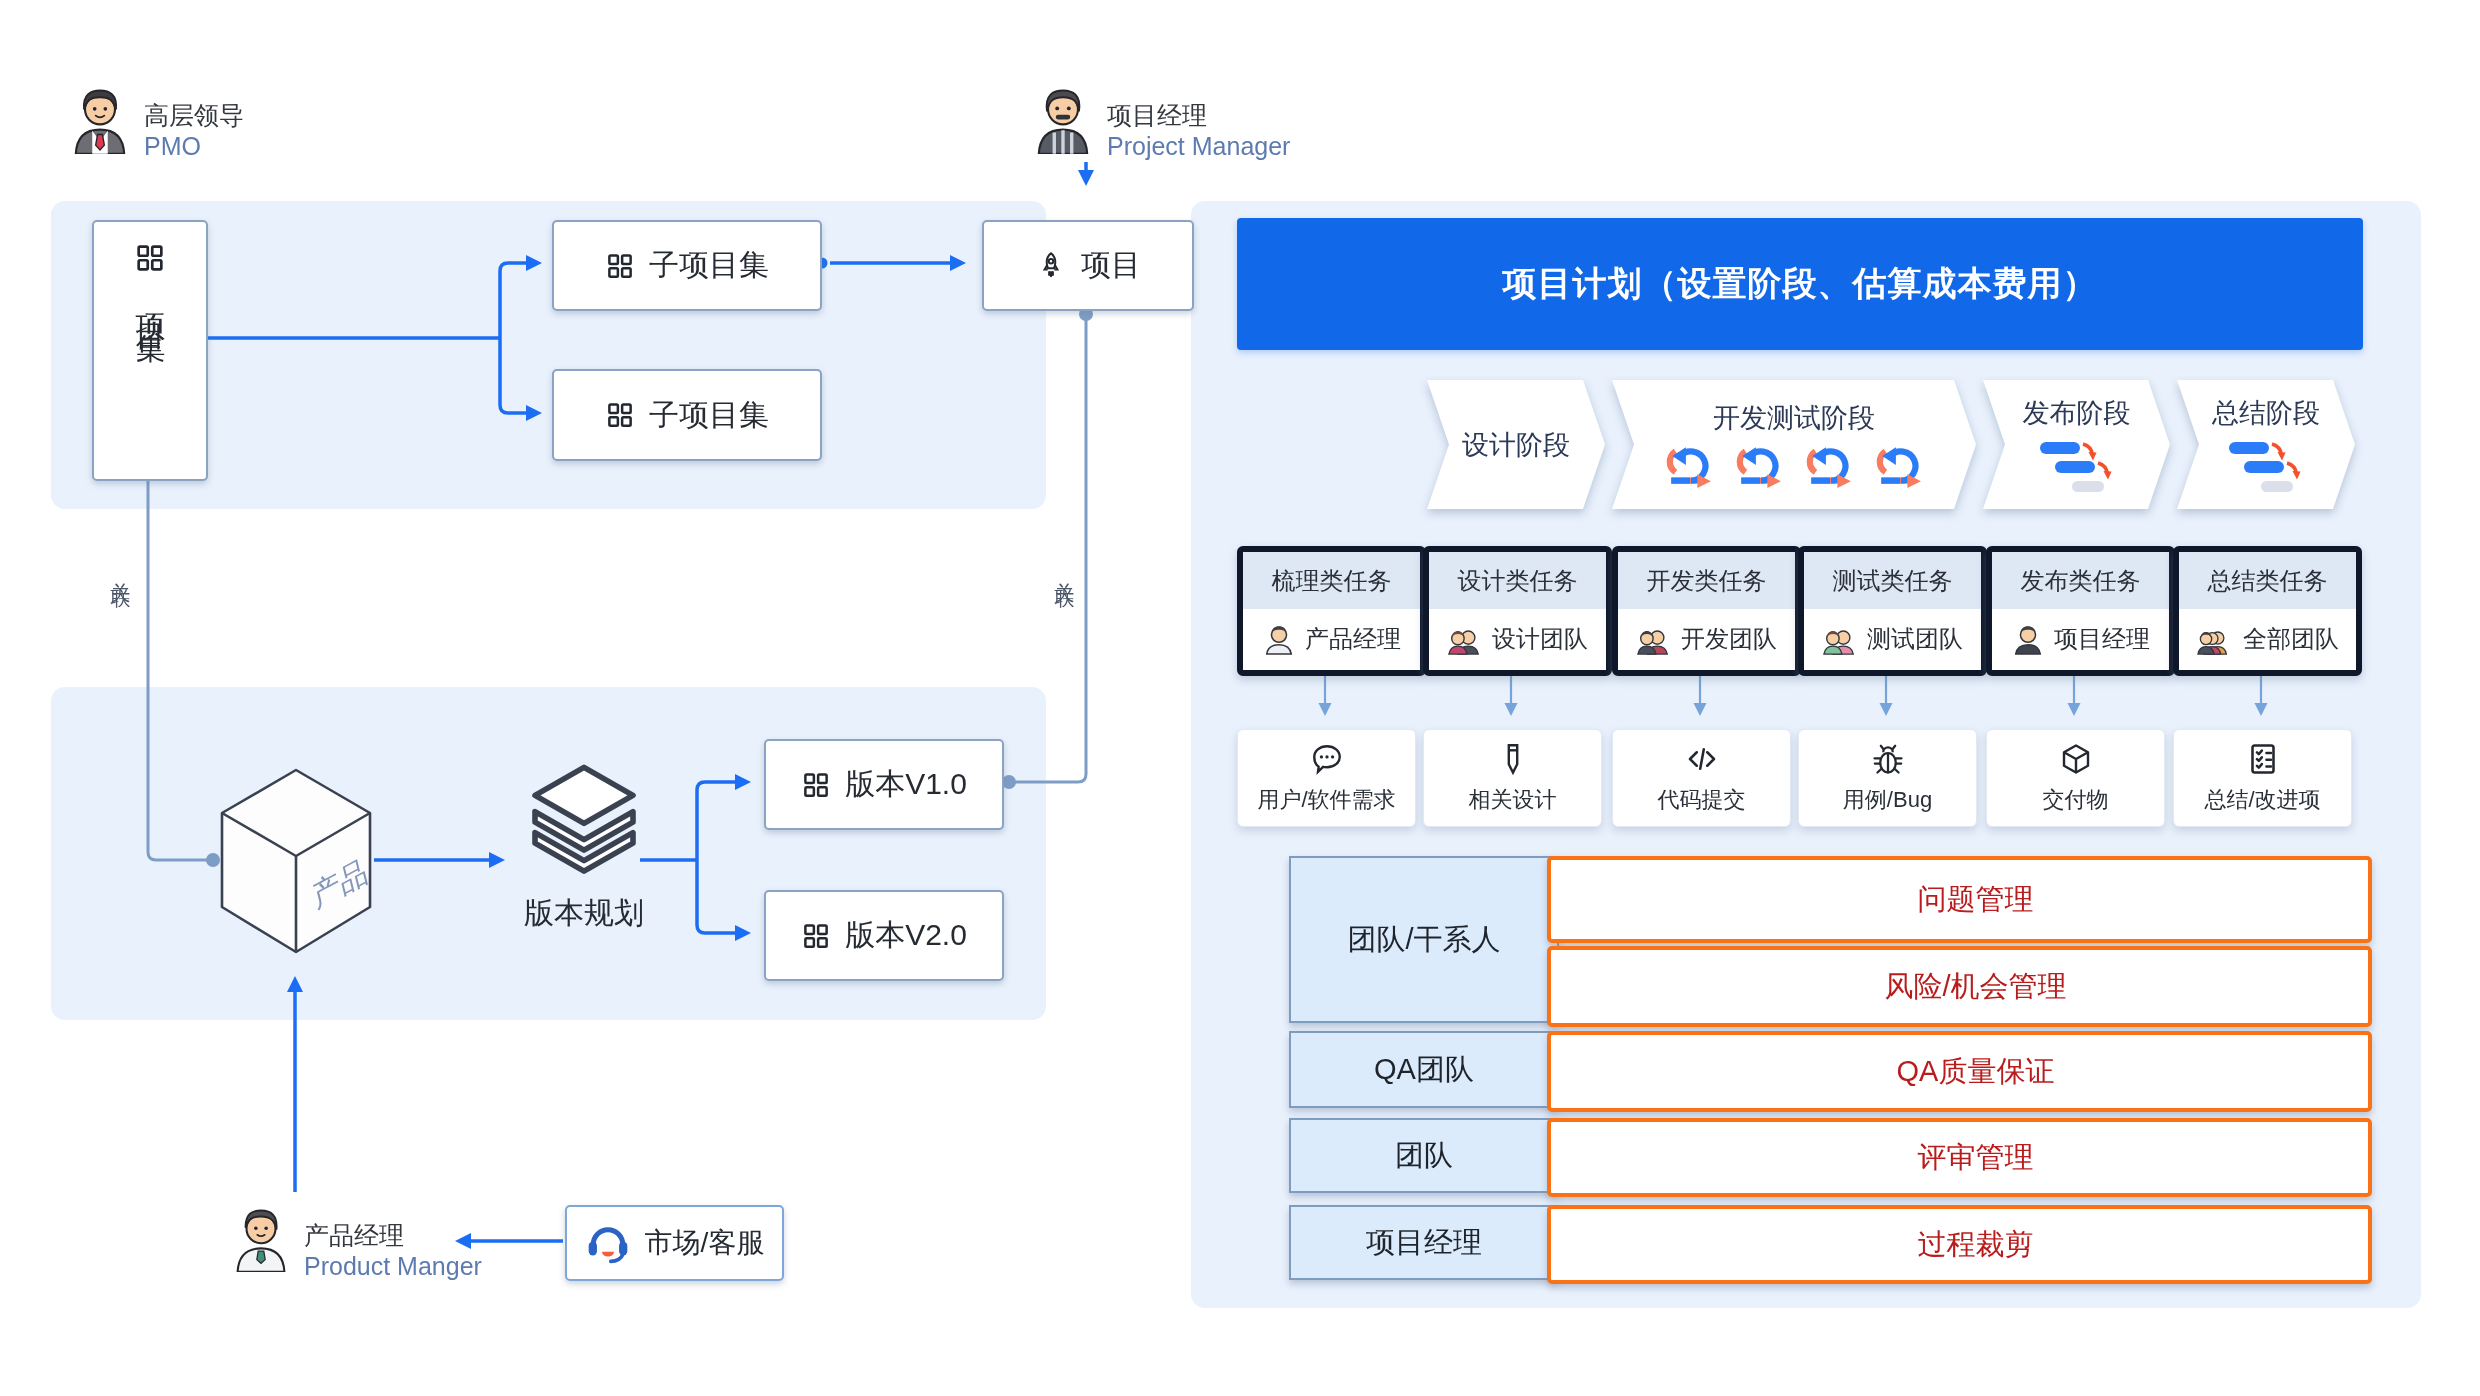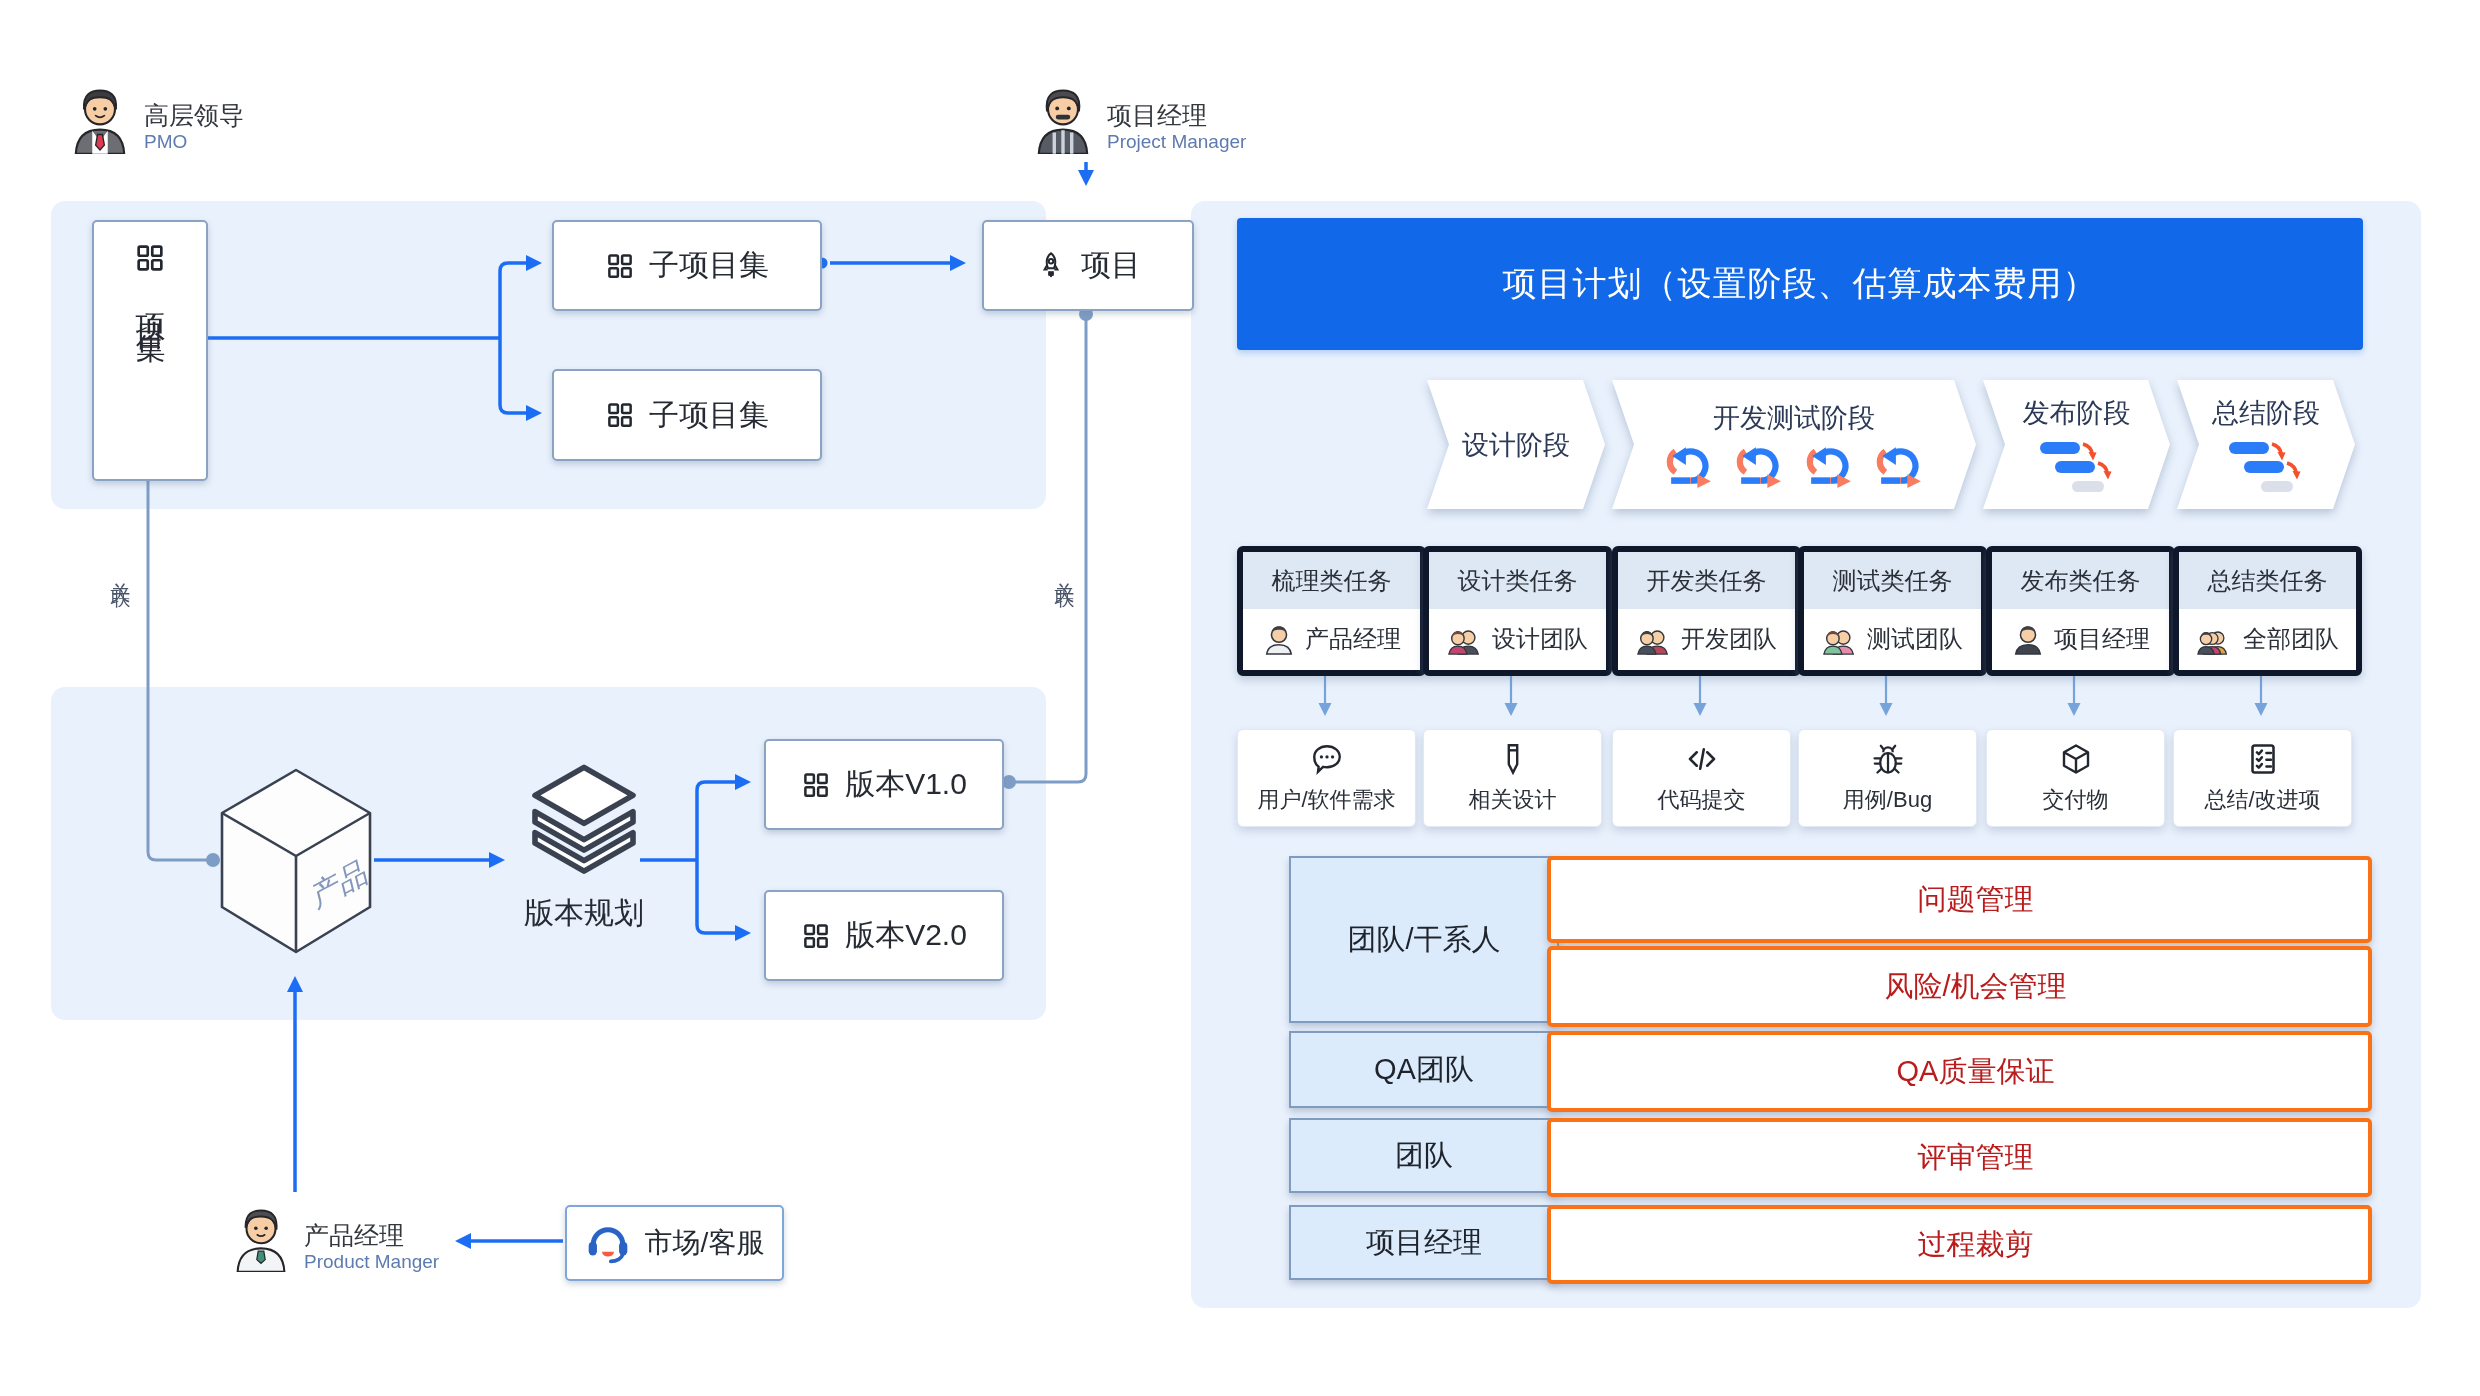--- a/index.html
+++ b/index.html
@@ -10,23 +10,23 @@
   .node{background:#fff;border:2px solid #8ba3c2;border-radius:5px;
         box-shadow:0 3px 6px rgba(110,130,160,.35);
         display:flex;align-items:center;justify-content:center;gap:14px;
         font-size:30px;color:#262b33;z-index:3;}
   .node-vert{flex-direction:column;justify-content:flex-start;padding-top:20px;gap:16px;}
   .vtext{writing-mode:vertical-rl;text-orientation:upright;letter-spacing:10px;font-size:30px;}
   .rel-label{writing-mode:vertical-rl;text-orientation:upright;font-size:20px;color:#4a5568;
              letter-spacing:6px;z-index:3;}
   .persona{display:flex;align-items:flex-start;gap:14px;z-index:3;}
   .persona .pname{font-size:25px;color:#33373e;margin-top:14px;line-height:1.25;}
-  .persona .prole{font-size:19px;color:#5d7bb0;line-height:1.2;}
+  .persona .prole{font-size:25px;color:#5d7bb0;line-height:1.2;}
   .hdr{background:#1168e8;border-radius:4px;display:flex;align-items:center;justify-content:center;
-       color:#fff;font-size:34px;font-weight:400;letter-spacing:1px;z-index:2;
+       color:#fff;font-size:34px;font-weight:700;letter-spacing:1px;z-index:2;
        box-shadow:0 3px 6px rgba(17,104,232,.25);}
   .phase-wrap{filter:drop-shadow(0 4px 5px rgba(120,140,170,.45));z-index:2;}
   .phase{width:100%;height:100%;background:#fff;
          clip-path:polygon(0 0, calc(100% - 22px) 0, 100% 50%, calc(100% - 22px) 100%, 0 100%, 22px 50%);
          display:flex;flex-direction:column;align-items:center;justify-content:center;gap:10px;
          color:#2c3a57;font-size:27px;font-weight:500;}
   .icon-row{display:flex;gap:14px;align-items:center;}
   .task-card{background:#fff;border-radius:6px;overflow:hidden;z-index:2;
              box-shadow:0 4px 8px rgba(110,130,160,.35);border:6px solid #0f172a;}
   .task-card .hd{background:#dee8f4;height:57px;display:flex;align-items:center;justify-content:center;

